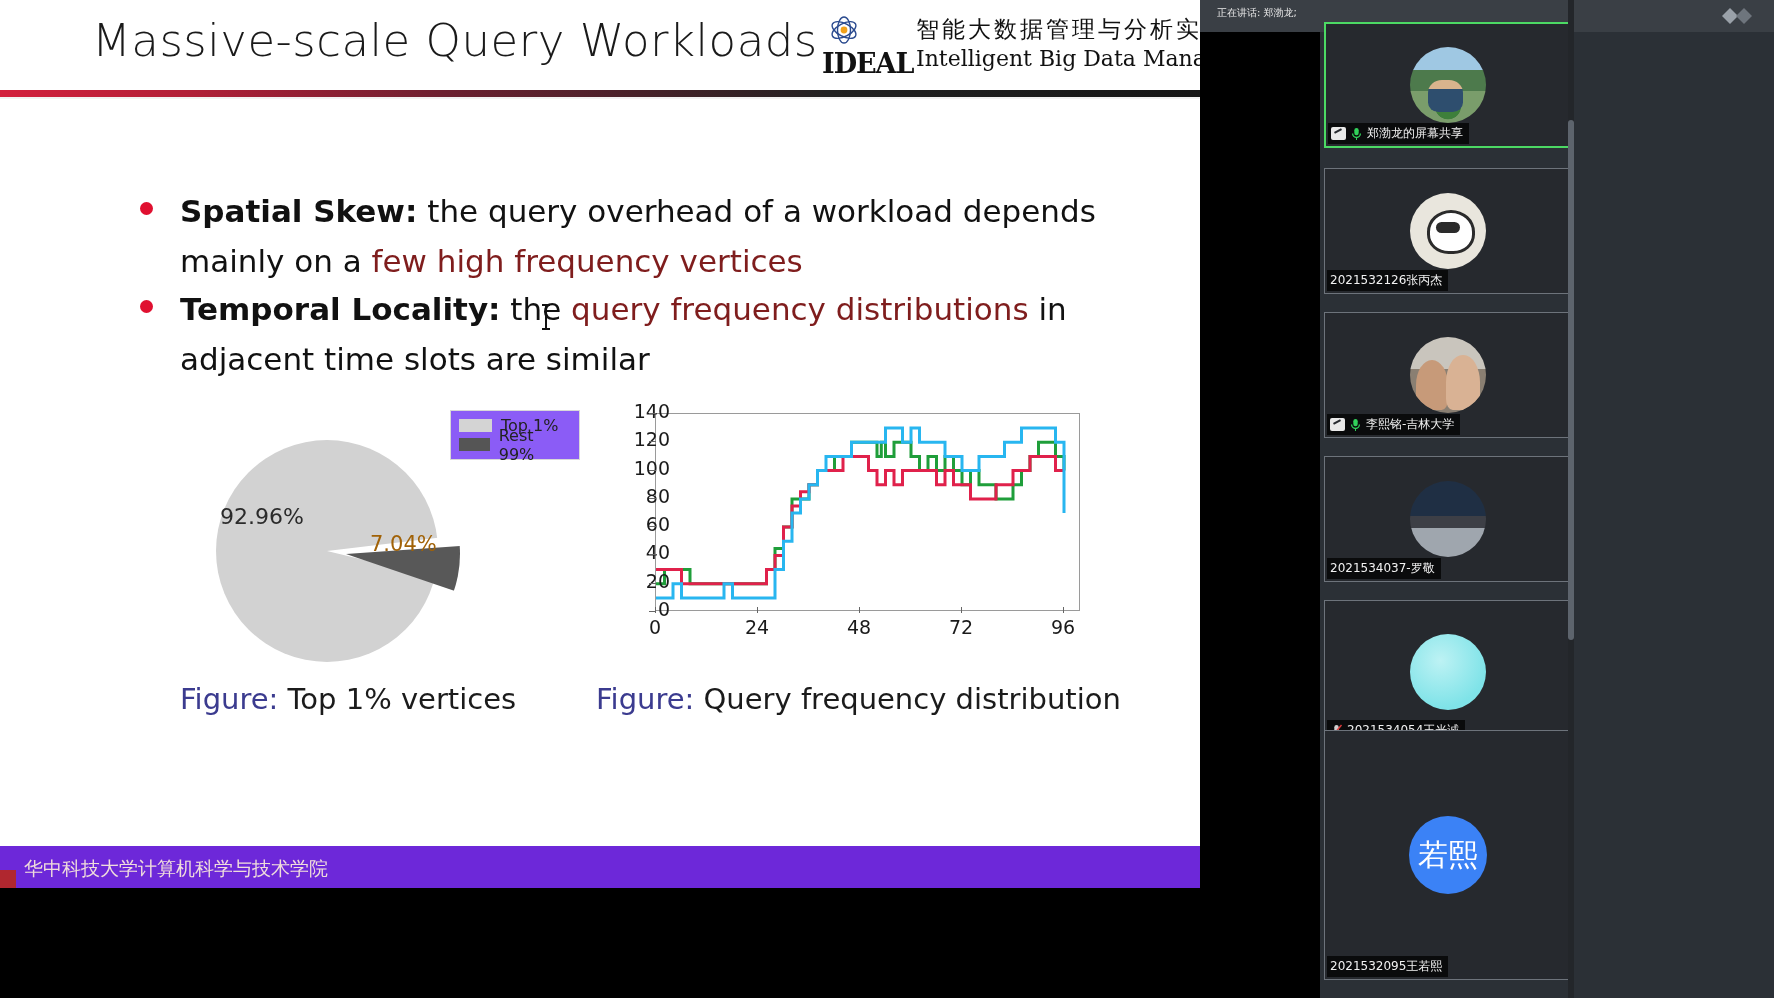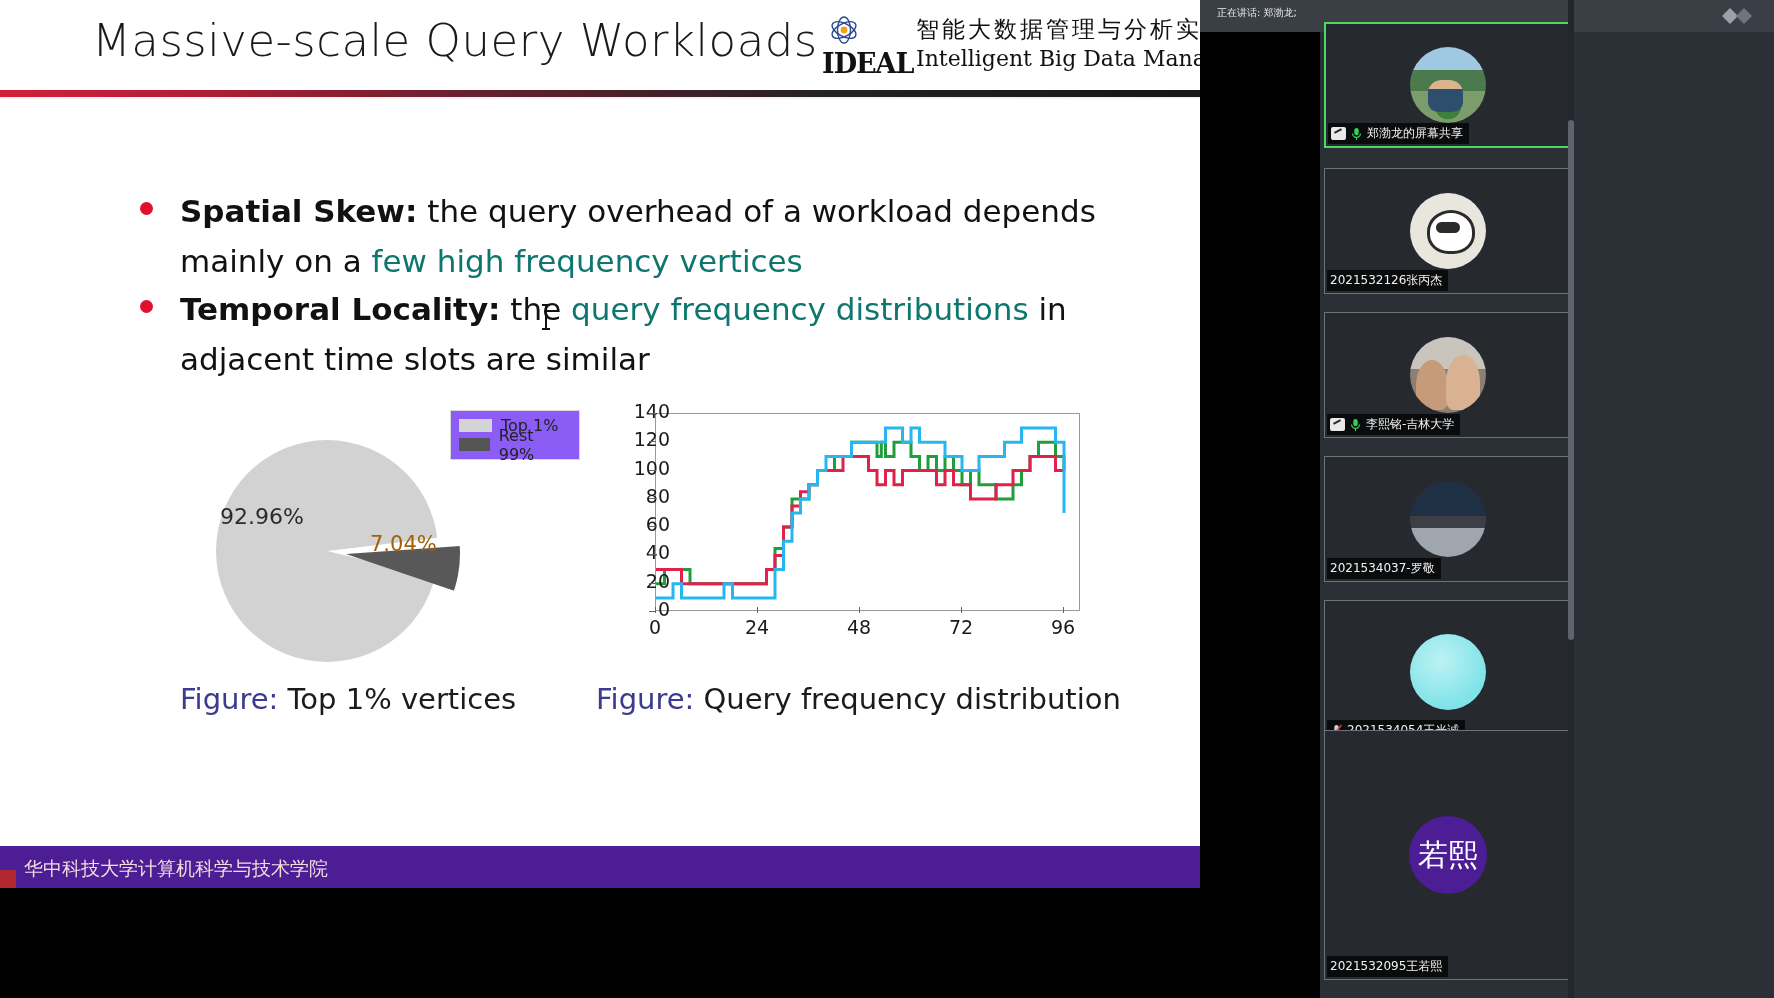--- a/index.html
+++ b/index.html
@@ -77,21 +77,21 @@
     position: absolute; left: 0; top: 16px; width: 13px; height: 13px;
     border-radius: 50%; background: #e01030;
   }
   .bullet .btext {
     position: absolute; left: 40px; top: 0;
     width: 1000px;
     font-family: "DejaVu Sans", sans-serif;
     font-size: 31px; line-height: 50px; color: #111;
   }
   .bullet .btext b { font-weight: bold; }
-  .hl { color: #0f766e; }
+  .hl { color: #7f1d1d; }
 
   #b1 { left: 140px; top: 186px; }
   #b2 { left: 140px; top: 284px; }
 
   
   .pie-wrap { position: absolute; left: 180px; top: 400px; width: 400px; height: 260px; }
   .pie-main {
     position: absolute; left: 36px; top: 40px; width: 222px; height: 222px;
     border-radius: 50%;
     background: #d2d2d2;
@@ -150,21 +150,21 @@
     font-family: "DejaVu Sans", sans-serif;
     font-size: 29px; color: #1b1b1b; white-space: nowrap;
   }
   .fig-cap .fw { color: #3b3b8f; }
   #cap1 { left: 180px; top: 682px; }
   #cap2 { left: 596px; top: 682px; }
 
   
   .slide-footer {
     position: absolute; left: 0; top: 846px; width: 1340px; height: 42px;
-    background: #4c1d95;
+    background: #6d28d9;
   }
   .footer-left {
     position: absolute; left: 24px; top: 10px;
     font-family: "DejaVu Sans", sans-serif;
     font-size: 19px; color: #f0dcdc;
   }
   .footer-right {
     position: absolute; right: 14px; top: 8px;
     font-family: "DejaVu Serif", serif;
     font-size: 22px; color: #ffffff;
@@ -466,21 +466,21 @@
             <rect x="4.3" y="1" width="4.4" height="7.2" rx="2.2" fill="#cfcfcf"></rect>
             <path d="M2.6 6.6a3.9 3.9 0 0 0 7.8 0" fill="none" stroke="#cfcfcf" stroke-width="1.3"></path>
             <rect x="6" y="10" width="1" height="3" fill="#cfcfcf"></rect>
             <line x1="1.5" y1="13" x2="11.5" y2="1" stroke="#e03b3b" stroke-width="1.4"></line>
           </svg>
           <span>2021534054王光诚</span>
         </div>
       </div>
       <div class="tile" style="top: 730px; height: 250px;">
         <div class="tile-avatar" style="width: 78px; height: 78px;">
-          <div class="av-initial" style="background: #4c1d95;">若熙</div>
+          <div class="av-initial" style="background: #3b82f6;">若熙</div>
         </div>
         <div class="tile-name">
           <span>2021532095王若熙</span>
         </div>
       </div>
     </div>
 
   <div class="scroll-track"></div>
   <div class="scroll-thumb"></div>
 

